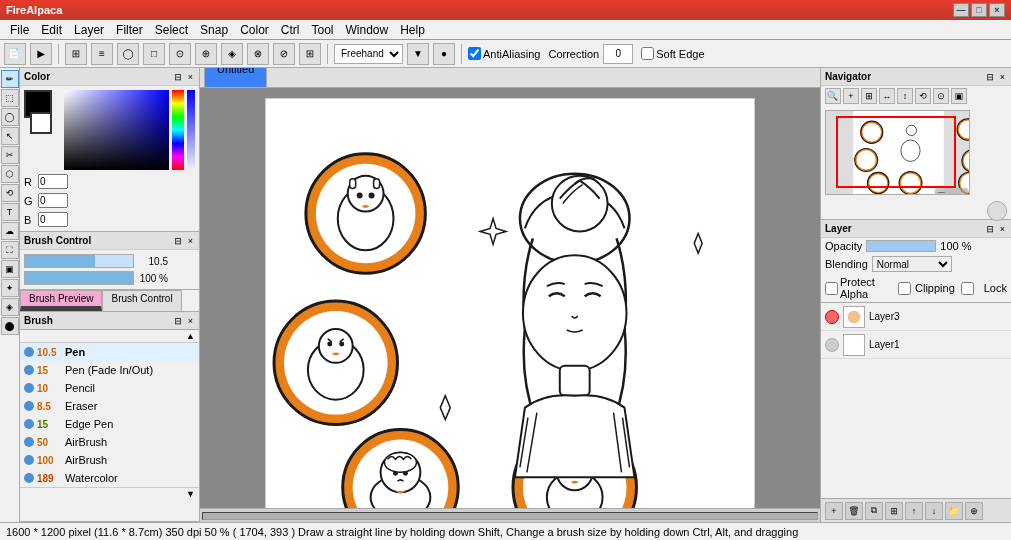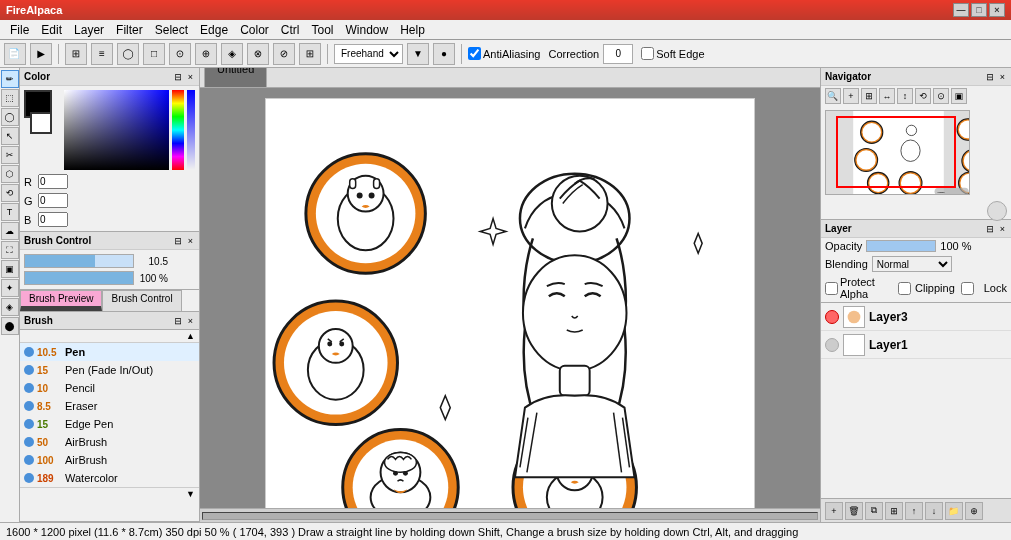--- a/index.html
+++ b/index.html
@@ -249,21 +249,21 @@
       background: #e0e0e0;
       height: 20px;
       display: flex;
       align-items: flex-end;
       padding: 0 4px;
       border-bottom: 1px solid #aaa;
       flex-shrink: 0;
     }
     .canvas-tab {
       padding: 12px 12px;
-      background: #737373;
+      background: #3b82f6;
       border: 1px solid #aaa;
       border-bottom: none;
       font-size: 10px;
       cursor: pointer;
       margin-top: 48px;
     }
     .canvas-viewport {
       flex: 1;
       background: #888;
       position: relative;
@@ -400,21 +400,21 @@
     .layer-eye.visible { background: #ff6666; border-color: #cc0000; }
     .layer-thumb {
       width: 22px; height: 22px;
       background: white;
       border: 1px solid #aaa;
       flex-shrink: 0;
       display: flex; align-items: center; justify-content: center;
       font-size: 7px;
       overflow: hidden;
     }
-    .layer-name { font-size: 12px; font-weight: bold; }
+    .layer-name { font-size: 10px; font-weight: normal; }
     .layer-toolbar {
       height: 24px;
       background: #e0e0e0;
       display: flex;
       align-items: center;
       padding: 0 4px;
       gap: 2px;
       border-top: 1px solid #aaa;
     }
     .layer-toolbar-btn {
@@ -453,21 +453,21 @@
     <div class="title-btn">×</div>
   </div>
 </div>
 
 <div class="menu-bar">
   <span class="menu-item">File</span>
   <span class="menu-item">Edit</span>
   <span class="menu-item">Layer</span>
   <span class="menu-item">Filter</span>
   <span class="menu-item">Select</span>
-  <span class="menu-item">Edge</span>
+  <span class="menu-item">Snap</span>
   <span class="menu-item">Color</span>
   <span class="menu-item">Ctrl</span>
   <span class="menu-item">Tool</span>
   <span class="menu-item">Window</span>
   <span class="menu-item">Help</span>
 </div>
 
 <div class="toolbar">
   <div class="toolbar-btn">📄</div>
   <div class="toolbar-btn">▶</div>

